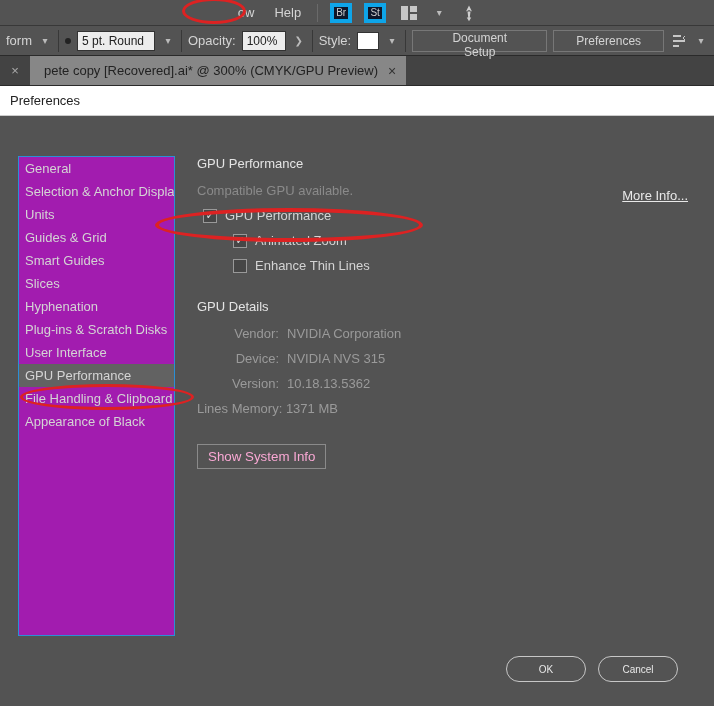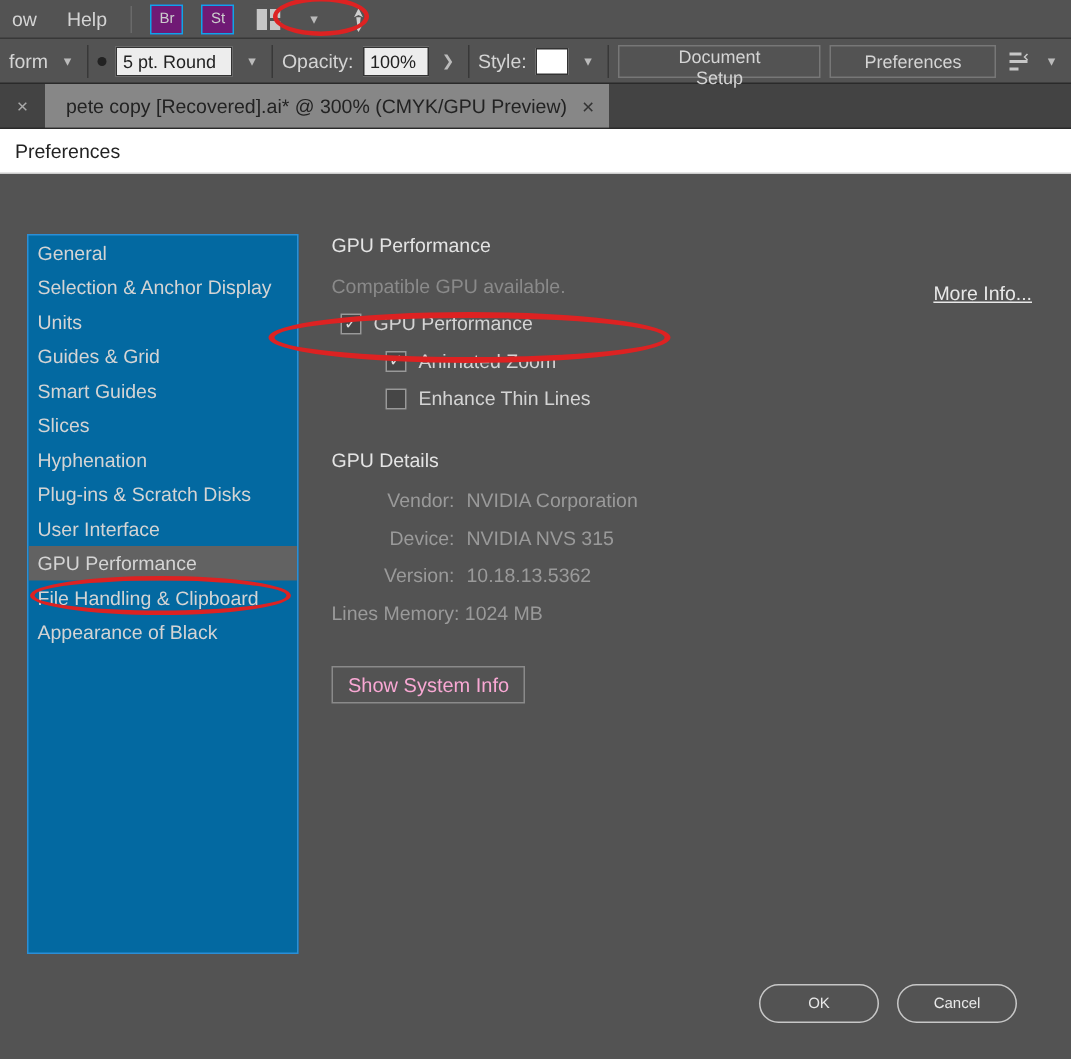--- a/index.html
+++ b/index.html
@@ -1,21 +1,21 @@
 <!DOCTYPE html>
 <html><head>
   <meta charset="utf-8">
   <style>
     * { margin: 0; padding: 0; box-sizing: border-box; font-family: "Segoe UI", Tahoma, sans-serif; }
     body { background: #535353; width: 714px; height: 706px; overflow: hidden; color: #d4d4d4; font-size: 13px; }
 
-    .menubar { height: 26px; background: #535353; display: flex; align-items: center; padding: 0 4px; gap: 12px; border-bottom: 1px solid #383838; }
+    .menubar { height: 26px; background: #535353; display: flex; align-items: center; padding: 0 4px; gap: 12px; border-bottom: 1px solid #383838; justify-content: center; }
     .menubar-item { color: #d4d4d4; cursor: default; padding: 2px 4px; }
     .menubar-divider { width: 1px; height: 18px; background: #6a6a6a; }
-    .menubar-iconbtn { width: 22px; height: 20px; background: #701a75; border: 1px solid #0ea5e9; display: flex; align-items: center; justify-content: center; font-size: 10px; color: #ccc; cursor: default; }
+    .menubar-iconbtn { width: 22px; height: 20px; background: #0f172a; border: 4px solid #0ea5e9; display: flex; align-items: center; justify-content: center; font-size: 10px; color: #ccc; cursor: default; }
     .menubar-rocket { width: 22px; height: 20px; display: flex; align-items: center; justify-content: center; position: relative; }
     .circle-ann1 { position: absolute; top: -2px; left: 182px; width: 64px; height: 26px; border: 3px solid #d22; border-radius: 50%; pointer-events: none; z-index: 20; }
 
     .optionsbar { height: 30px; background: #535353; display: flex; align-items: center; padding: 0 6px; gap: 6px; border-bottom: 1px solid #2a2a2a; position: relative; }
     .opt-input { background: #ededed; color: #222; border: 1px solid #333; height: 20px; font-size: 12px; padding: 0 4px; }
     .opt-btn { background: #535353; border: 1px solid #777; height: 22px; color: #d4d4d4; padding: 0 22px; font-size: 12px; cursor: default; }
     .opt-swatch { width: 22px; height: 18px; background: #fff; border: 1px solid #333; }
     .opt-caret { width: 14px; height: 20px; display:flex; align-items:center; justify-content:center; color:#bbb; font-size:10px;}
     .opt-divider { width: 1px; height: 22px; background: #383838; }
     .opt-list-end { width:18px; height:18px; display:flex; align-items:center; justify-content:center; color:#ccc;}
@@ -26,21 +26,21 @@
     .doc-tab-close { color: #333; cursor: default; font-size: 14px; }
 
     .canvas-area { background: #fff; position: relative; height: 620px; }
 
     .pref-window { position: absolute; top: 0; left: 0; right: 0; bottom: 0; background: #535353; color: #d4d4d4; }
     .pref-header { height: 30px; background: #fff; color: #222; display: flex; align-items: center; padding: 0 10px; border-bottom: 1px solid #ccc; }
     .pref-header-title { font-size: 13px; }
     .pref-body { display: flex; padding: 40px 18px 0 18px; gap: 22px; height: 530px; }
     .pref-footer { display: flex; justify-content: flex-end; gap: 12px; padding: 10px 36px 0 0; }
 
-    .pref-cats { width: 181px; border: 1px solid #2b8fd6; background: #0369a1; height: 480px; overflow: hidden; }
+    .pref-cats { width: 157px; border: 1px solid #2b8fd6; background: #a21caf; height: 480px; overflow: hidden; }
     .pref-cat { padding: 4px 6px; color: #d4d4d4; cursor: default; white-space: nowrap; }
     .pref-cat.sel { background: #626262; }
     .circle-ann2 { position: absolute; left: 2px; top: 62px; width: 174px; height: 26px; border: 3px solid #d22; border-radius: 50%; pointer-events: none; z-index: 20; }
     .catwrap { position: relative; }
 
     .pref-content { flex: 1; position: relative; }
     .section-title { color: #e4e4e4; margin-bottom: 12px; }
     .status-line { color: #8a8a8a; margin-bottom: 10px; }
     .more-info { position: absolute; top: 32px; right: 8px; color: #e8e8e8; text-decoration: underline; cursor: default; }
     .chk-row { display: flex; align-items: center; gap: 8px; margin-bottom: 10px; padding-left: 6px; }
@@ -176,21 +176,21 @@
             <span class="detail-label">Device:</span>
             <span class="detail-value">NVIDIA NVS 315</span>
           </div>
           <div class="detail-row">
             <span class="detail-label">Version:</span>
             <span class="detail-value">10.18.13.5362</span>
           </div>
         </div>
         <div class="total-mem">
           <span>Lines Memory:</span>
-          <span>1024 MB</span>
+          <span>1371 MB</span>
         </div>
         <button class="sysinfo-btn">Show System Info</button>
       </div>
     </div>
 
     <div class="pref-footer">
       <div class="footer-btn">OK</div>
       <div class="footer-btn">Cancel</div>
     </div>
   </div>

